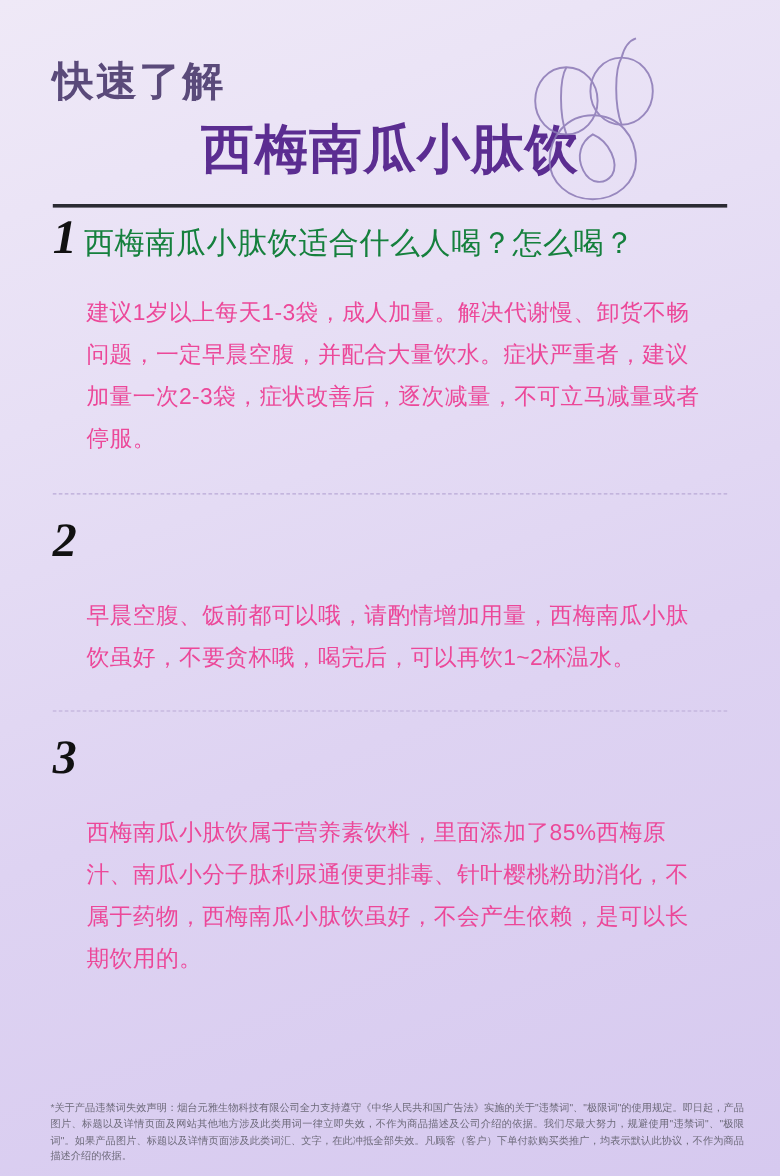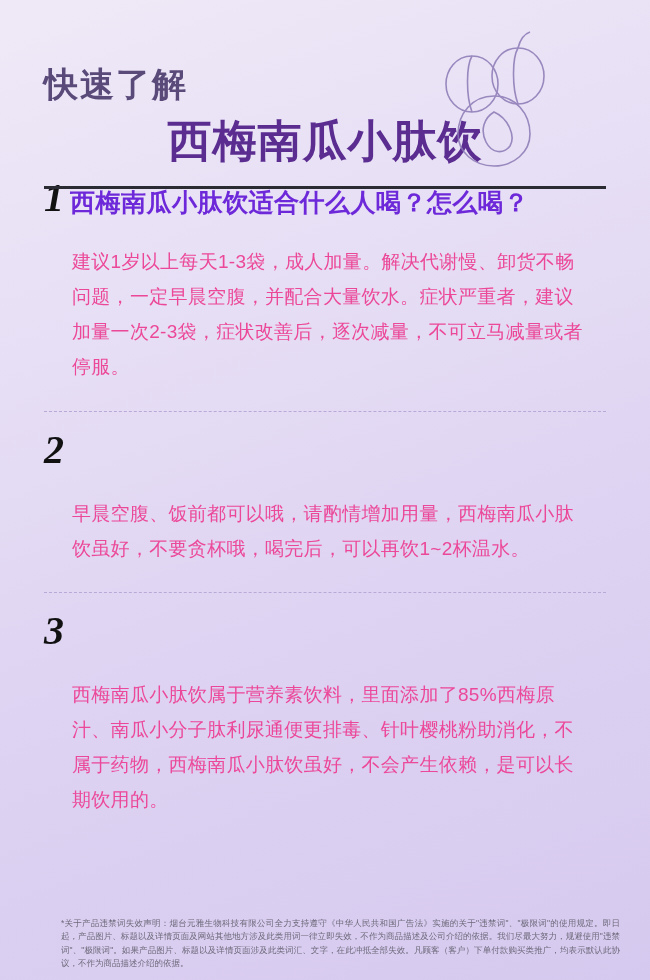--- a/index.html
+++ b/index.html
@@ -28,21 +28,20 @@
     padding-top: 48px;
     height: 160px;
     box-sizing: border-box;
   }
   .title-main {
     font-size: 34px;
     font-weight: bold;
     color: #5a4a7a;
     letter-spacing: 2px;
     line-height: 1.2;
-    margin-top: 16px;
   }
   .title-sub {
     font-size: 44px;
     font-weight: bold;
     color: #5b2d91;
     letter-spacing: 1px;
     line-height: 1.25;
     margin-top: 8px;
     text-align: center;
   }
@@ -73,22 +72,22 @@
   .q-num {
     font-size: 40px;
     font-weight: bold;
     font-style: italic;
     color: #111;
     line-height: 1;
     font-family: "Liberation Serif", serif;
   }
   .q-text {
     font-size: 25px;
-    font-weight: bold;
-    color: #6d28d9;
+    font-weight: normal;
+    color: #15803d;
     line-height: 1.2;
     letter-spacing: 0.5px;
   }
   .answer {
     margin-top: 26px;
     margin-left: 28px;
     font-size: 19px;
     line-height: 1.85;
     color: #ec4899;
     letter-spacing: 0.3px;
@@ -97,21 +96,21 @@
   .divider-dashed {
     margin: 26px 0 0 0;
     border: 0;
     border-top: 1px dashed #b9a9d6;
     width: 100%;
   }
 
   
   .footer {
     position: absolute;
-    left: 61px;
+    left: 42px;
     right: 30px;
     bottom: 10px;
     font-size: 8.5px;
     line-height: 1.55;
     color: #6d6a7a;
     text-align: justify;
   }
 </style>
 </head>
 <body>

